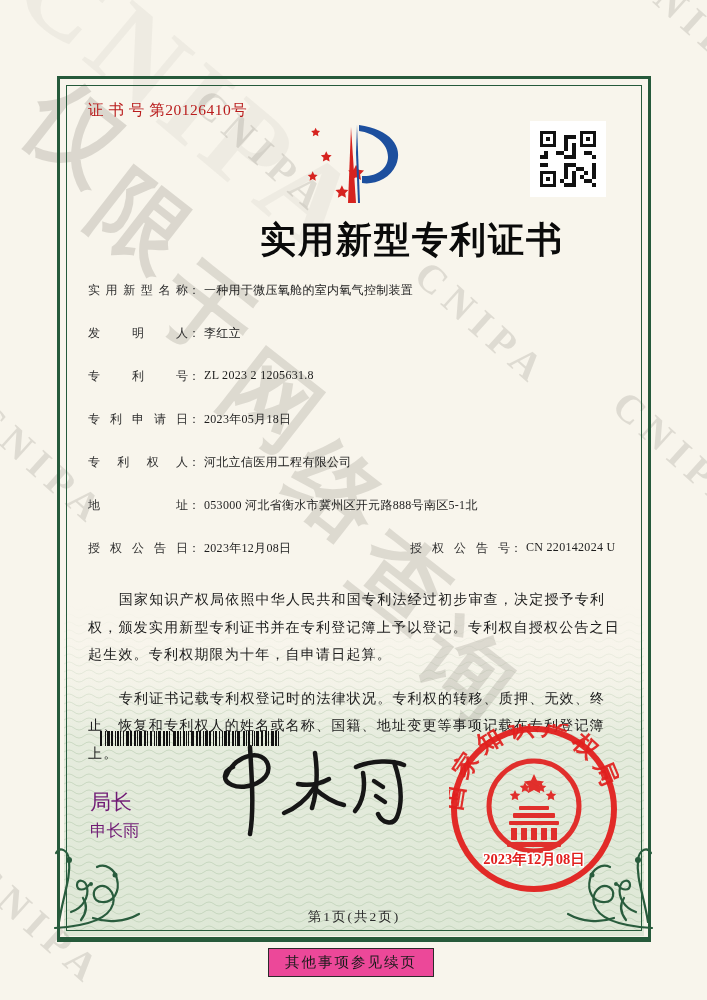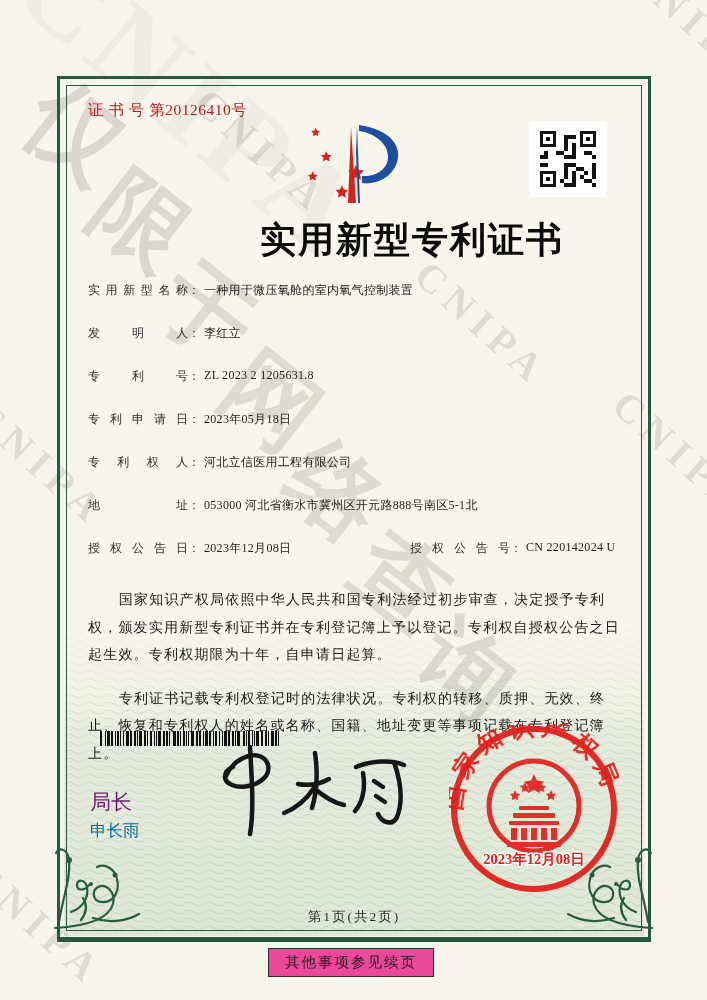--- a/index.html
+++ b/index.html
@@ -45,21 +45,21 @@
   .grp2{position:absolute;left:282px;top:0;display:flex;margin-left:40px;}
 
   
   #paras{left:88px;top:570px;width:534px;z-index:5;font-size:14px;line-height:27.5px;
       color:#1b1b1b;letter-spacing:1.2px;}
   #paras p{margin:16px 0 3px 0;text-indent:2.2em;}
 
   
   #barcode{left:100px;top:731px;width:184px;height:15px;z-index:5;}
   #sig-title{left:90px;top:788px;font-size:21px;color:#701a75;z-index:5;font-family:"Liberation Sans","DejaVu Sans",sans-serif;}
-  #sig-name{left:90px;top:820px;font-size:16.5px;color:#0369a1;z-index:5;font-family:Liberation Sans, sans-serif;}
+  #sig-name{left:90px;top:820px;font-size:16.5px;color:#701a75;z-index:5;font-family:Liberation Sans, sans-serif;}
   #sig-hand{left:198px;top:740px;width:210px;height:102px;z-index:5;}
   #sig-hand path{stroke:#161616;fill:none;stroke-width:4.5;stroke-linecap:round;stroke-linejoin:round;}
 
   #seal{left:449px;top:724px;width:170px;height:170px;z-index:6;}
 
   #page-num{left:60px;top:908px;width:588px;text-align:center;font-size:13.5px;letter-spacing:2px;color:#2c2c2c;z-index:5;}
   #cont-box{left:268px;top:948px;z-index:5;border:1.5px solid #2b2b2b;background:#ec4899;
       padding:4px 16px;font-size:14.5px;letter-spacing:2px;color:#1b1b1b;}
 </style>
 </head>

